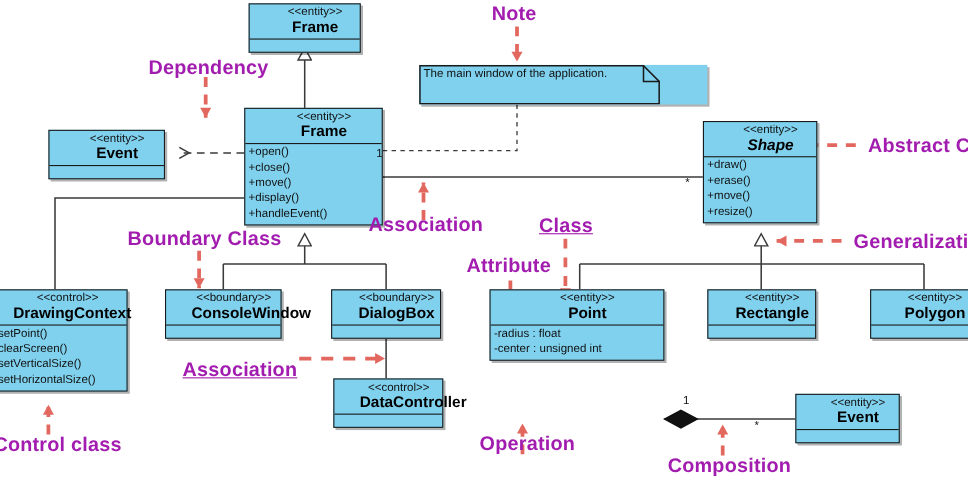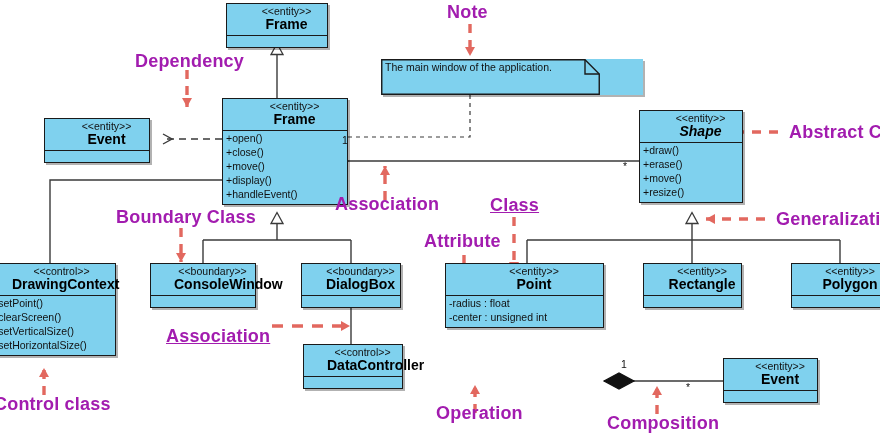--- a/index.html
+++ b/index.html
@@ -260,16 +260,16 @@
   <div class="anno" style="left:135px;top:51px;">Dependency</div>
   <div class="anno" style="left:447px;top:2px;">Note</div>
   <div class="anno" style="left:789px;top:122px;">Abstract Class</div>
   <div class="anno" style="left:116px;top:207px;">Boundary Class</div>
   <div class="anno" style="left:335px;top:194px;">Association</div>
   <div class="anno" style="left:424px;top:231px;">Attribute</div>
   <div class="anno" style="left:490px;top:195px;text-decoration:underline;">Class</div>
   <div class="anno" style="left:776px;top:209px;">Generalization</div>
   <div class="anno" style="left:166px;top:326px;text-decoration:underline;">Association</div>
   <div class="anno" style="left:-6px;top:394px;">Control class</div>
-  <div class="anno" style="left:436px;top:403px;">Operation</div>
+  <div class="anno" style="left:436px;top:393px;">Operation</div>
   <div class="anno" style="left:607px;top:413px;">Composition</div>
 
 </div>
 
 </body></html>

